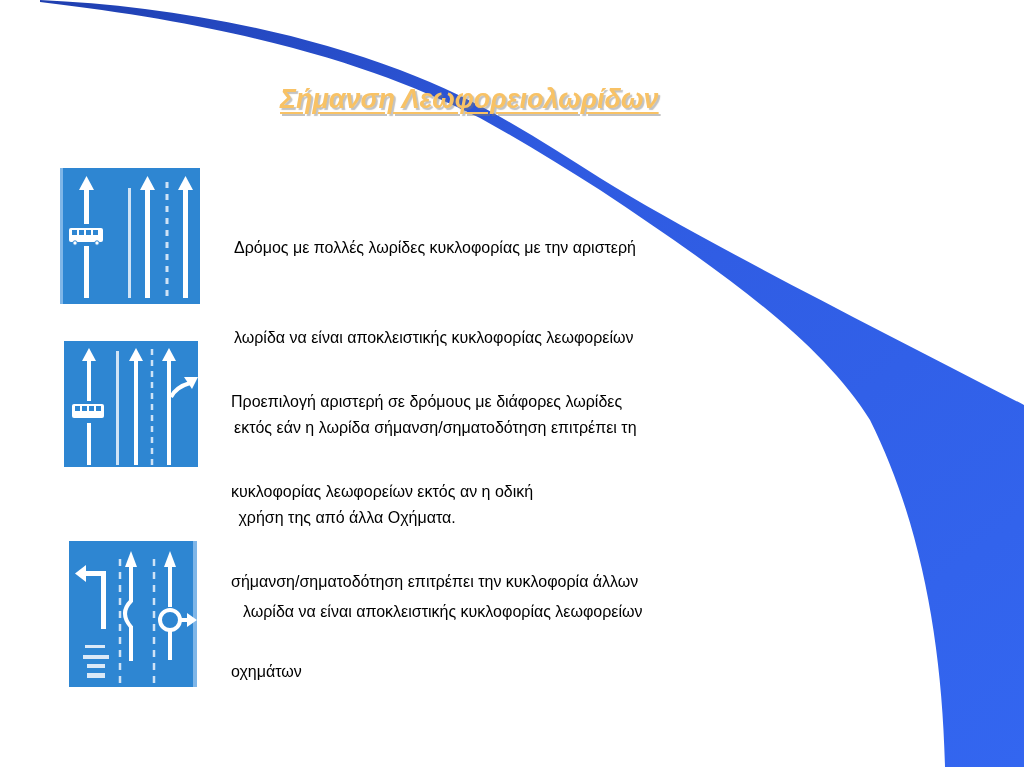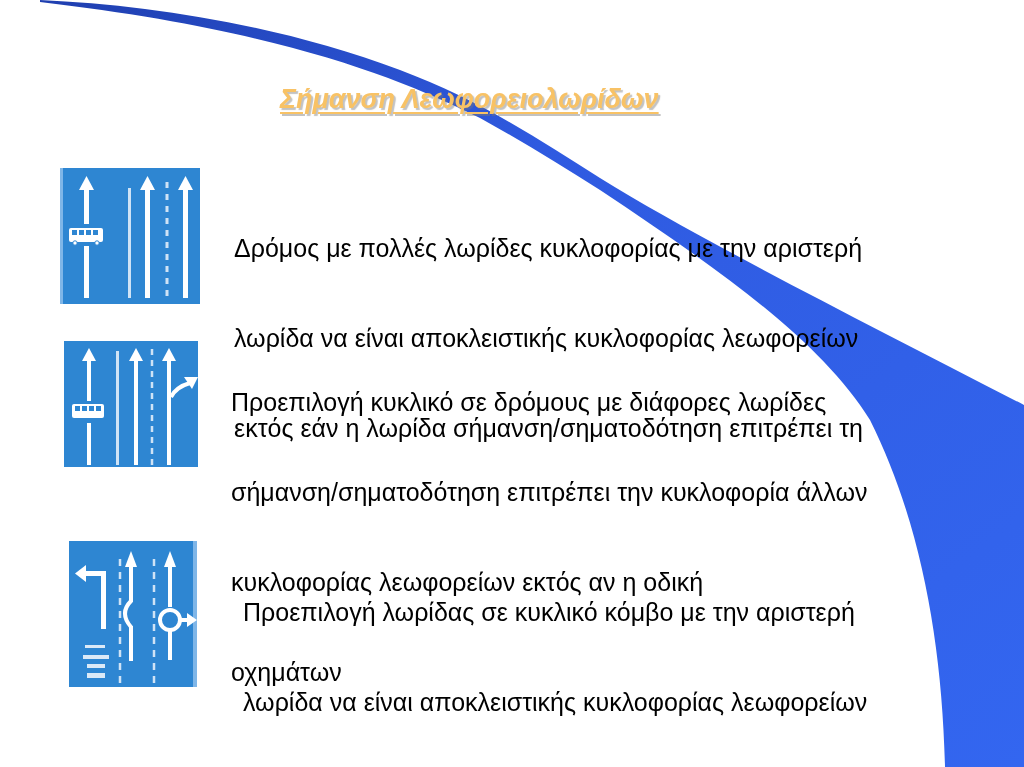--- a/index.html
+++ b/index.html
@@ -15,21 +15,21 @@
     font-size: 27px; font-weight: bold; font-style: italic;
     color: #f8c265; text-decoration: underline; text-decoration-thickness: 2px;
     text-underline-offset: 4px;
     text-shadow: 2px 2px 1px rgba(120,120,120,0.45);
     white-space: nowrap;
   }
   .sign { position: absolute; z-index: 2; }
   .desc {
     position: absolute; z-index: 3;
     font-family: "Liberation Sans", sans-serif;
-    font-size: 25px; line-height: 30px; color: #000000;
+    font-size: 16px; line-height: 30px; color: #000000;
     white-space: pre;
   }
   .desc span { display: block; }
 </style>
 </head>
 <body>
 
 <svg class="swoosh" viewBox="0 0 1024 767" xmlns="http://www.w3.org/2000/svg">
   <defs>
     <linearGradient id="swg" x1="0" y1="0" x2="1" y2="1">
@@ -112,28 +112,28 @@
   <circle cx="101" cy="79" r="10" stroke="#fff" stroke-width="4" fill="none"></circle>
   <rect x="99" y="89" width="4" height="30" fill="#fff"></rect>
   <rect x="111" y="77" width="10" height="4" fill="#fff"></rect>
   <polygon points="128,79 118,72 118,86" fill="#fff"></polygon>
 </svg>
 
 <div class="desc" style="left:234px;top:173px">
   <span>Δρόμος με πολλές λωρίδες κυκλοφορίας με την αριστερή</span>
   <span>λωρίδα να είναι αποκλειστικής κυκλοφορίας λεωφορείων</span>
   <span>εκτός εάν η λωρίδα σήμανση/σηματοδότηση επιτρέπει τη</span>
+  <span> χρήση της από άλλα Οχήματα.</span>
 </div>
 
 <div class="desc" style="left:231px;top:327px">
-  <span>Προεπιλογή κυκλικό σε δρόμους με διάφορες λωρίδες</span>
+  <span>Προεπιλογή αριστερή σε δρόμους με διάφορες λωρίδες</span>
+  <span>κυκλοφορίας λεωφορείων εκτός αν η οδική</span>
   <span>σήμανση/σηματοδότηση επιτρέπει την κυκλοφορία άλλων</span>
-  <span>κυκλοφορίας λεωφορείων εκτός αν η οδική</span>
   <span>οχημάτων</span>
 </div>
 
 <div class="desc" style="left:243px;top:537px">
-  <span>Προεπιλογή λωρίδας σε κυκλικό κόμβο με την αριστερή</span>
   <span>λωρίδα να είναι αποκλειστικής κυκλοφορίας λεωφορείων</span>
   
   
   
 </div>
 
 </body></html>

